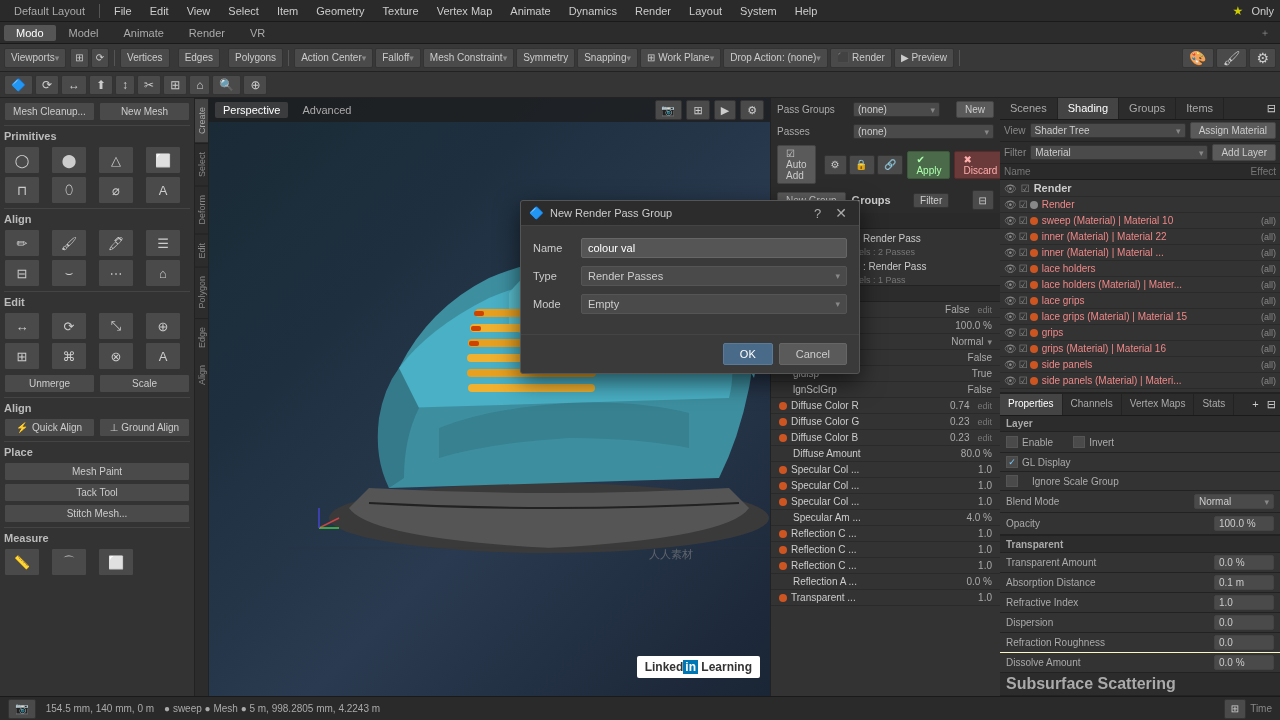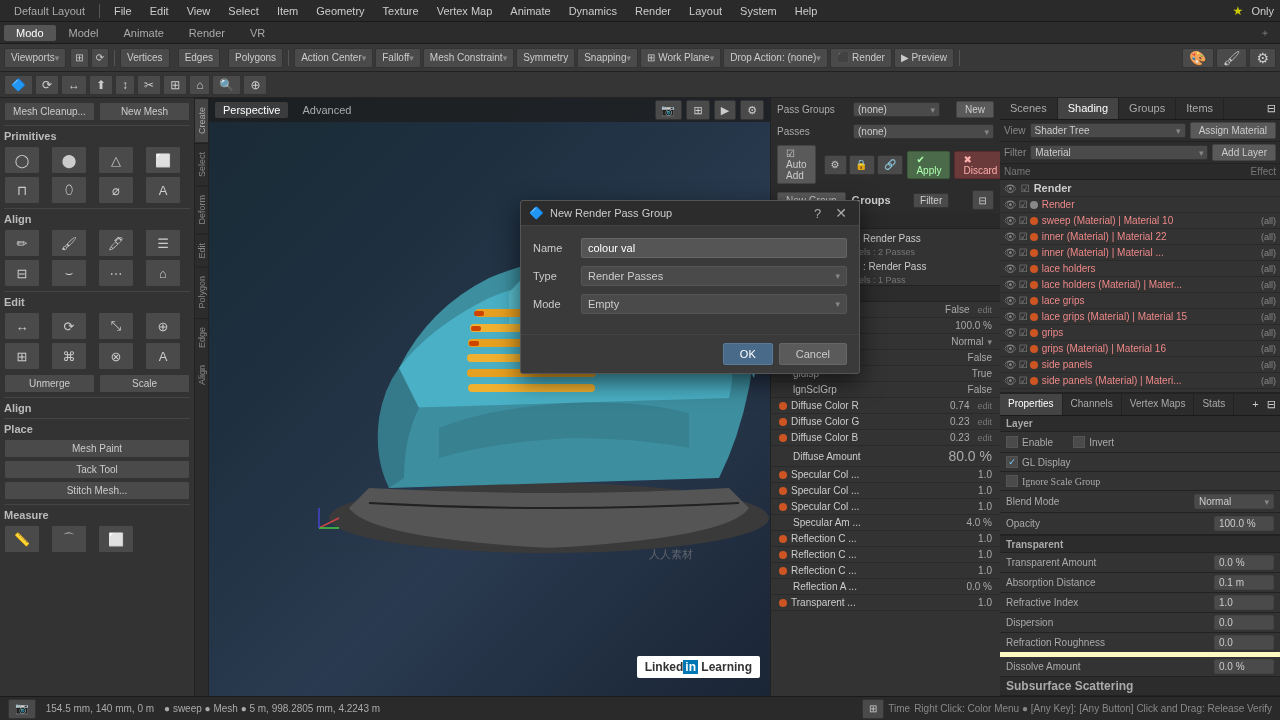--- a/index.html
+++ b/index.html
@@ -652,20 +652,24 @@
           <div class="icon-btn">⌘</div>
           <div class="icon-btn">⊗</div>
           <div class="icon-btn">A</div>
         </div>
         <div class="left-panel-row" style="margin-top:2px;">
           <div class="left-panel-btn">Unmerge</div>
           <div class="left-panel-btn">Scale</div>
         </div>
         <div class="divider"></div>
         <div class="left-panel-title">Align</div>
+        <div class="left-panel-row">
+          <div class="left-panel-btn">⚡ <span>Quick Align</span></div>
+          <div class="left-panel-btn">⊥ <span>Ground Align</span></div>
+        </div>
         <div class="divider"></div>
         <div class="left-panel-title">Place</div>
         <div class="left-panel-row">
           <div class="left-panel-btn">Mesh Paint</div>
         </div>
         <div class="left-panel-row">
           <div class="left-panel-btn">Tack Tool</div>
         </div>
         <div class="left-panel-row">
           <div class="left-panel-btn">Stitch Mesh...</div>
@@ -866,21 +870,21 @@
       </div>
       <div class="material-row">
         <div class="material-dot-orange"></div>
         <span style="flex:1;font-size:10px;color:#ccc;">Diffuse Color B</span>
         <span style="font-size:10px;color:#aaa;">0.23</span>
         <span style="margin-left:4px;font-size:9px;color:#777;cursor:pointer;">edit</span>
       </div>
       <div class="material-row">
         <div style="width:8px;height:8px;margin-right:2px;"></div>
         <span style="flex:1;font-size:10px;color:#ccc;">Diffuse Amount</span>
-        <span style="font-size:14px;color:#aaa;">80.0 %</span>
+        <span style="font-size:10px;color:#aaa;">80.0 %</span>
       </div>
       <div class="material-row">
         <div class="material-dot-orange"></div>
         <span style="flex:1;font-size:10px;color:#ccc;">Specular Col ...</span>
         <span style="font-size:10px;color:#aaa;">1.0</span>
       </div>
       <div class="material-row">
         <div class="material-dot-orange"></div>
         <span style="flex:1;font-size:10px;color:#ccc;">Specular Col ...</span>
         <span style="font-size:10px;color:#aaa;">1.0</span>
@@ -1069,21 +1073,21 @@
         </div>
         <div style="display:flex;align-items:center;gap:4px;">
           <div class="prop-checkbox"></div>
           <span style="font-size:10px;color:#aaa;">Invert</span>
         </div>
       </div>
       <div style="display:flex;align-items:center;gap:4px;padding:3px 6px;border-bottom:1px solid #222;">
         <div class="prop-checkbox prop-checked">✓</div>
         <span style="font-size:10px;color:#aaa;">GL Display</span>
       </div>
-      <div style="display:flex;align-items:center;gap:4px;padding:3px 6px;border-bottom:1px solid #222;font-family:Liberation Serif, serif;">
+      <div style="display:flex;align-items:center;gap:14px;padding:3px 6px;border-bottom:1px solid #222;">
         <div class="prop-checkbox"></div>
         <span style="font-size:10px;color:#aaa;">Ignore Scale Group</span>
       </div>
 
       <div style="display:flex;align-items:center;gap:4px;padding:3px 6px;border-bottom:1px solid #222;">
         <span style="font-size:10px;color:#aaa;flex:1;">Blend Mode</span>
         <div class="prop-dropdown">
           <span>Normal</span>
           <span class="chevron">▾</span>
         </div>
@@ -1106,43 +1110,42 @@
         <div class="prop-input">0.1 m</div>
       </div>
       <div style="display:flex;align-items:center;gap:20px;padding:2px 6px;border-bottom:1px solid #222;">
         <span style="font-size:10px;color:#aaa;flex:1;">Refractive Index</span>
         <div class="prop-input">1.0</div>
       </div>
       <div style="display:flex;align-items:center;gap:4px;padding:2px 6px;border-bottom:1px solid #222;">
         <span style="font-size:10px;color:#aaa;flex:1;">Dispersion</span>
         <div class="prop-input">0.0</div>
       </div>
-      <div style="display:flex;align-items:center;gap:20px;padding:2px 6px;border-bottom:5px solid #fef9c3;">
+      <div style="display:flex;align-items:center;gap:20px;padding:2px 6px;border-bottom:1px solid #fef9c3;">
         <span style="font-size:10px;color:#aaa;flex:1;">Refraction Roughness</span>
         <div class="prop-input">0.0</div>
       </div>
       <div style="display:flex;align-items:center;gap:4px;padding:2px 6px;border-bottom:1px solid #222;">
         <span style="font-size:10px;color:#aaa;flex:1;">Dissolve Amount</span>
         <div class="prop-input">0.0 %</div>
       </div>
       <div style="padding:2px 6px;background:#2c2c2c;border-bottom:1px solid #222;">
-        <span style="font-size:12px;font-weight:bold;color:#aaa;">Subsurface Scattering</span>
+        <span style="font-size:16px;font-weight:bold;color:#aaa;">Subsurface Scattering</span>
       </div>
     </div>
   </div>
 </div>
 
 <div class="status-bar">
   <div class="toolbar-btn" style="font-size:11px;">📷</div>
   <span>154.5 mm, 140 mm, 0 m</span>
   <span>● sweep ● Mesh ● 5 m, 998.2805 mm, 4.2243 m</span>
   <div style="margin-left:auto;display:flex;gap:4px;align-items:center;">
     <div class="toolbar-btn" style="font-size:10px;">⊞</div>
     <span style="font-size:10px;color:#888;">Time</span>
-    <span style="font-size:10px;color:#888;">Right Click: Color Menu ● [Any Key]: [Any Button] Click and Drag: Release Verify</span>
   </div>
 </div>
 
 <div class="dialog">
   <div class="dialog-title-bar">
     <span class="dialog-icon">🔷</span>
     <span class="dialog-title">New Render Pass Group</span>
     <span class="dialog-help">?</span>
     <span class="dialog-close">✕</span>
   </div>

